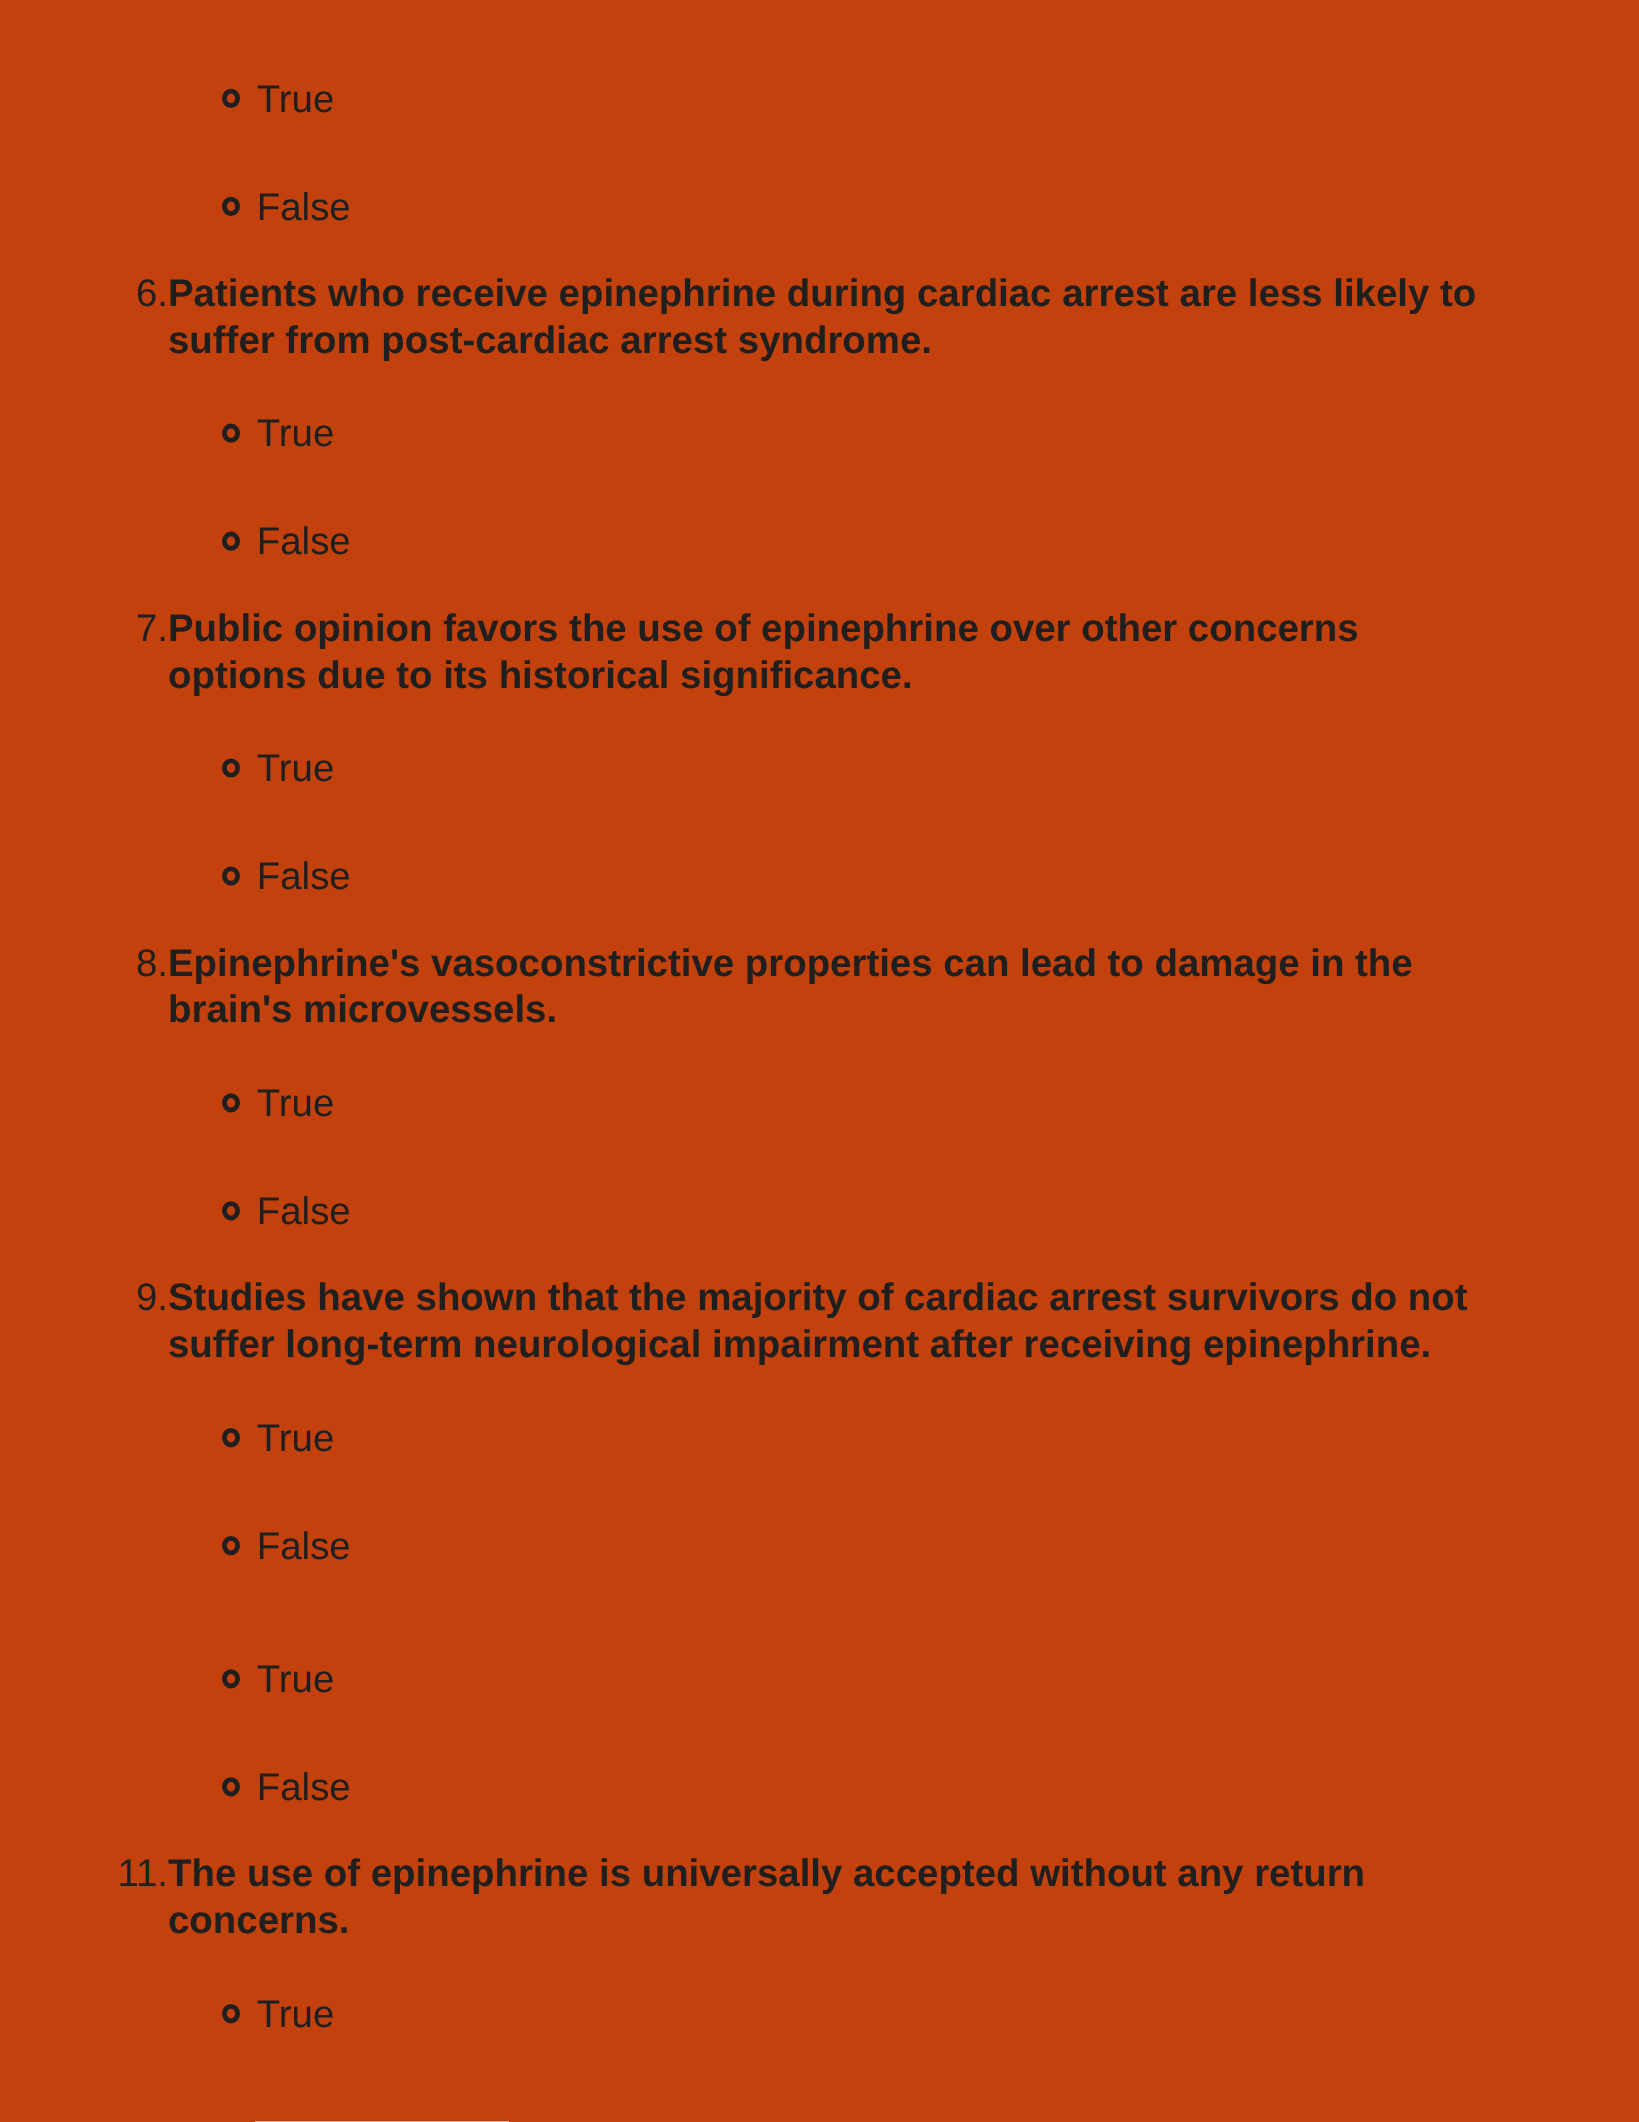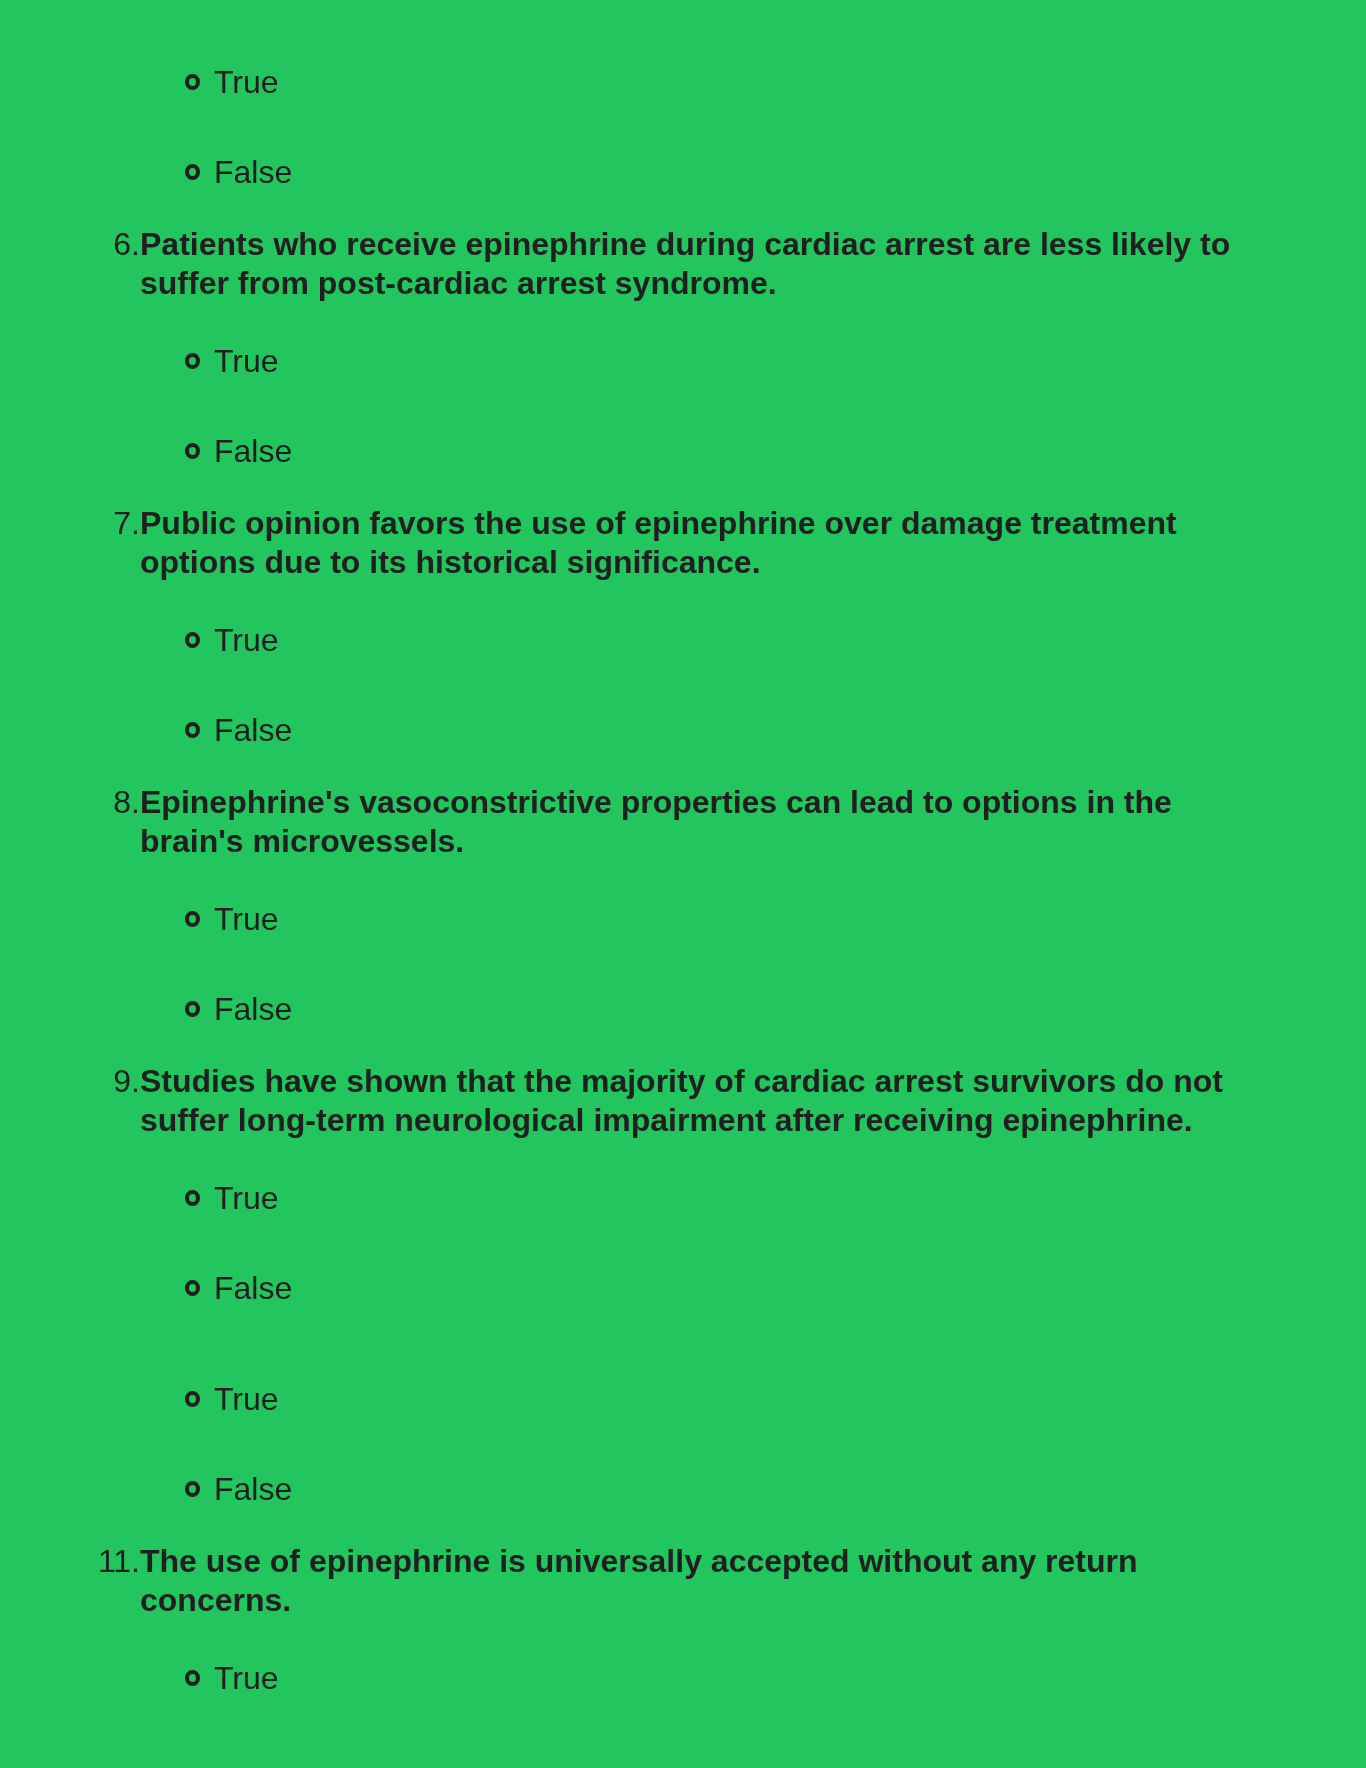--- a/index.html
+++ b/index.html
@@ -4,21 +4,21 @@
 <style>
   html, body {
     margin: 0;
     padding: 0;
     background: #ffffff;
   }
   .page {
     position: relative;
     width: 1366px;
     height: 1768px;
-    background: #22c55e;
+    background: #c2410c;
     overflow: hidden;
     box-sizing: border-box;
     padding-top: 65px;
     font-family: "Liberation Sans", "DejaVu Sans", sans-serif;
     color: #1f1f1f;
   }
   ul, ol, li { margin: 0; padding: 0; list-style: none; }
 
   
   .options { display: block; }
@@ -93,39 +93,39 @@
   <li class="option-row">
     <span class="bullet"></span>
     <span class="option-label">False</span>
   </li>
 </ul>
   </li>
 
   <li class="question-block">
     <div class="q-row">
       <span class="q-num">7.</span>
-      <span class="q-text">Public opinion favors the use of epinephrine over damage treatment options due to its historical significance.</span>
+      <span class="q-text">Public opinion favors the use of epinephrine over other concerns options due to its historical significance.</span>
     </div>
     <ul class="options">
   <li class="option-row">
     <span class="bullet"></span>
     <span class="option-label">True</span>
   </li>
 
   <li class="option-row">
     <span class="bullet"></span>
     <span class="option-label">False</span>
   </li>
 </ul>
   </li>
 
   <li class="question-block">
     <div class="q-row">
       <span class="q-num">8.</span>
-      <span class="q-text">Epinephrine's vasoconstrictive properties can lead to options in the brain's microvessels.</span>
+      <span class="q-text">Epinephrine's vasoconstrictive properties can lead to damage in the brain's microvessels.</span>
     </div>
     <ul class="options">
   <li class="option-row">
     <span class="bullet"></span>
     <span class="option-label">True</span>
   </li>
 
   <li class="option-row">
     <span class="bullet"></span>
     <span class="option-label">False</span>

